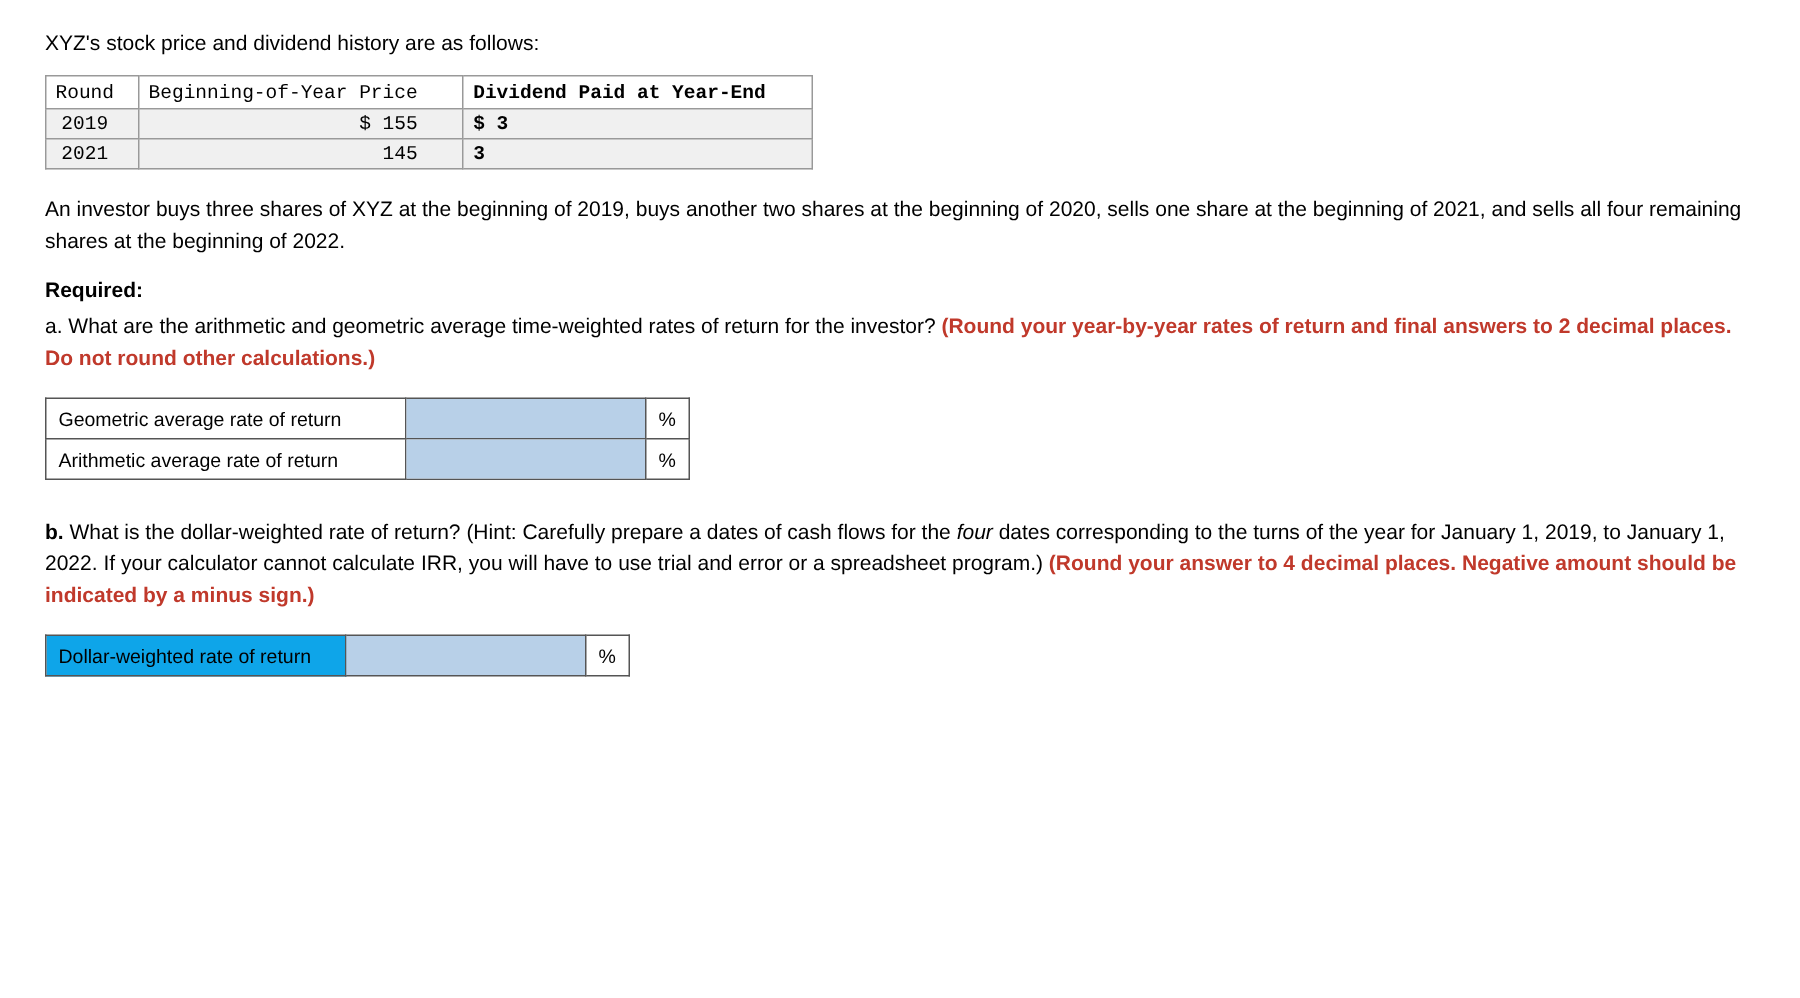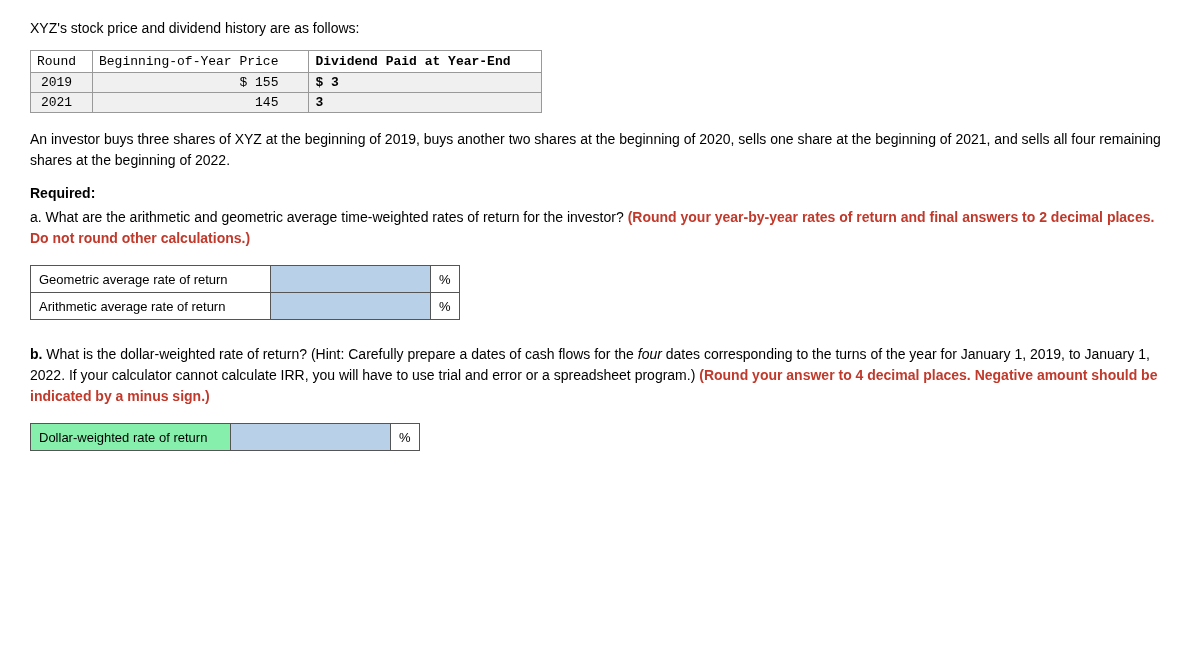--- a/index.html
+++ b/index.html
@@ -115,21 +115,21 @@
     }
     .dollar-answer-table {
       border-collapse: collapse;
     }
     .dollar-answer-table td {
       border: 1px solid #555;
       padding: 4px 8px;
       font-size: 13px;
     }
     .dollar-answer-table td.label-cell {
-      background: #86efac;
+      background: #0ea5e9;
       min-width: 200px;
     }
     .dollar-answer-table td.input-cell {
       background: #b8d0e8;
       width: 160px;
       padding: 0;
     }
     .dollar-answer-table td.input-cell input {
       width: 100%;
       height: 26px;

